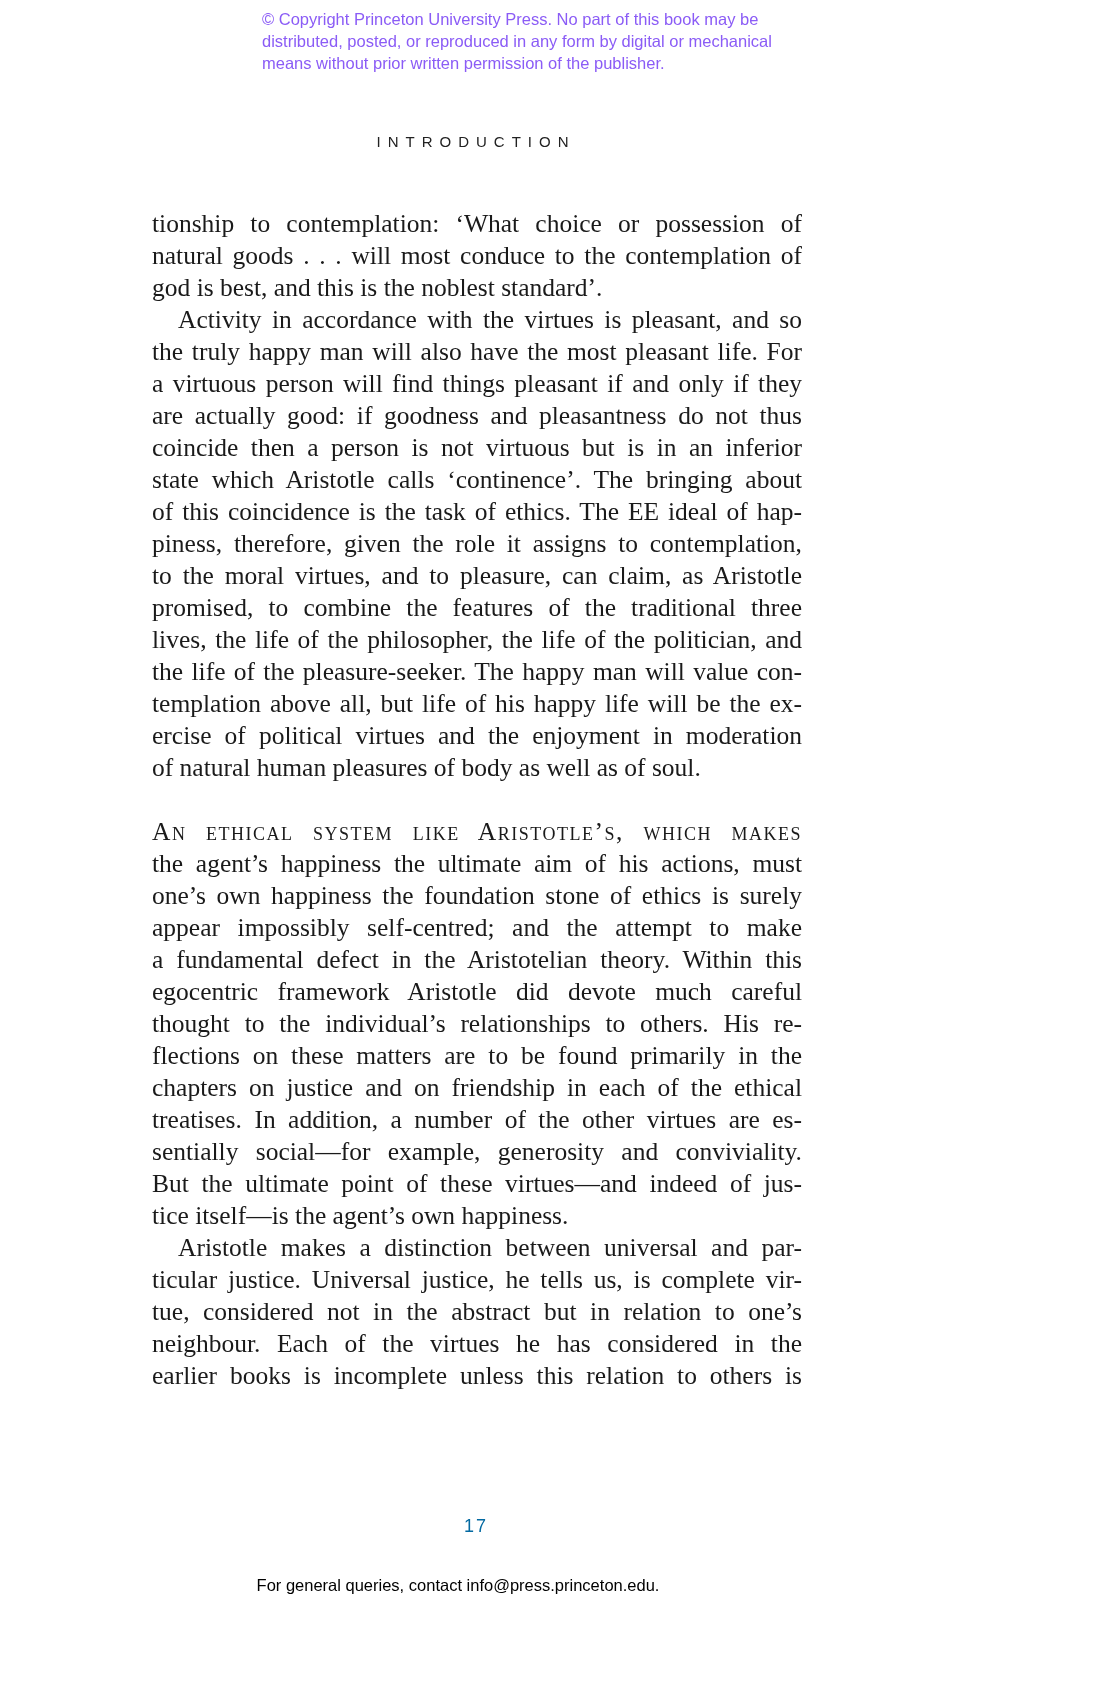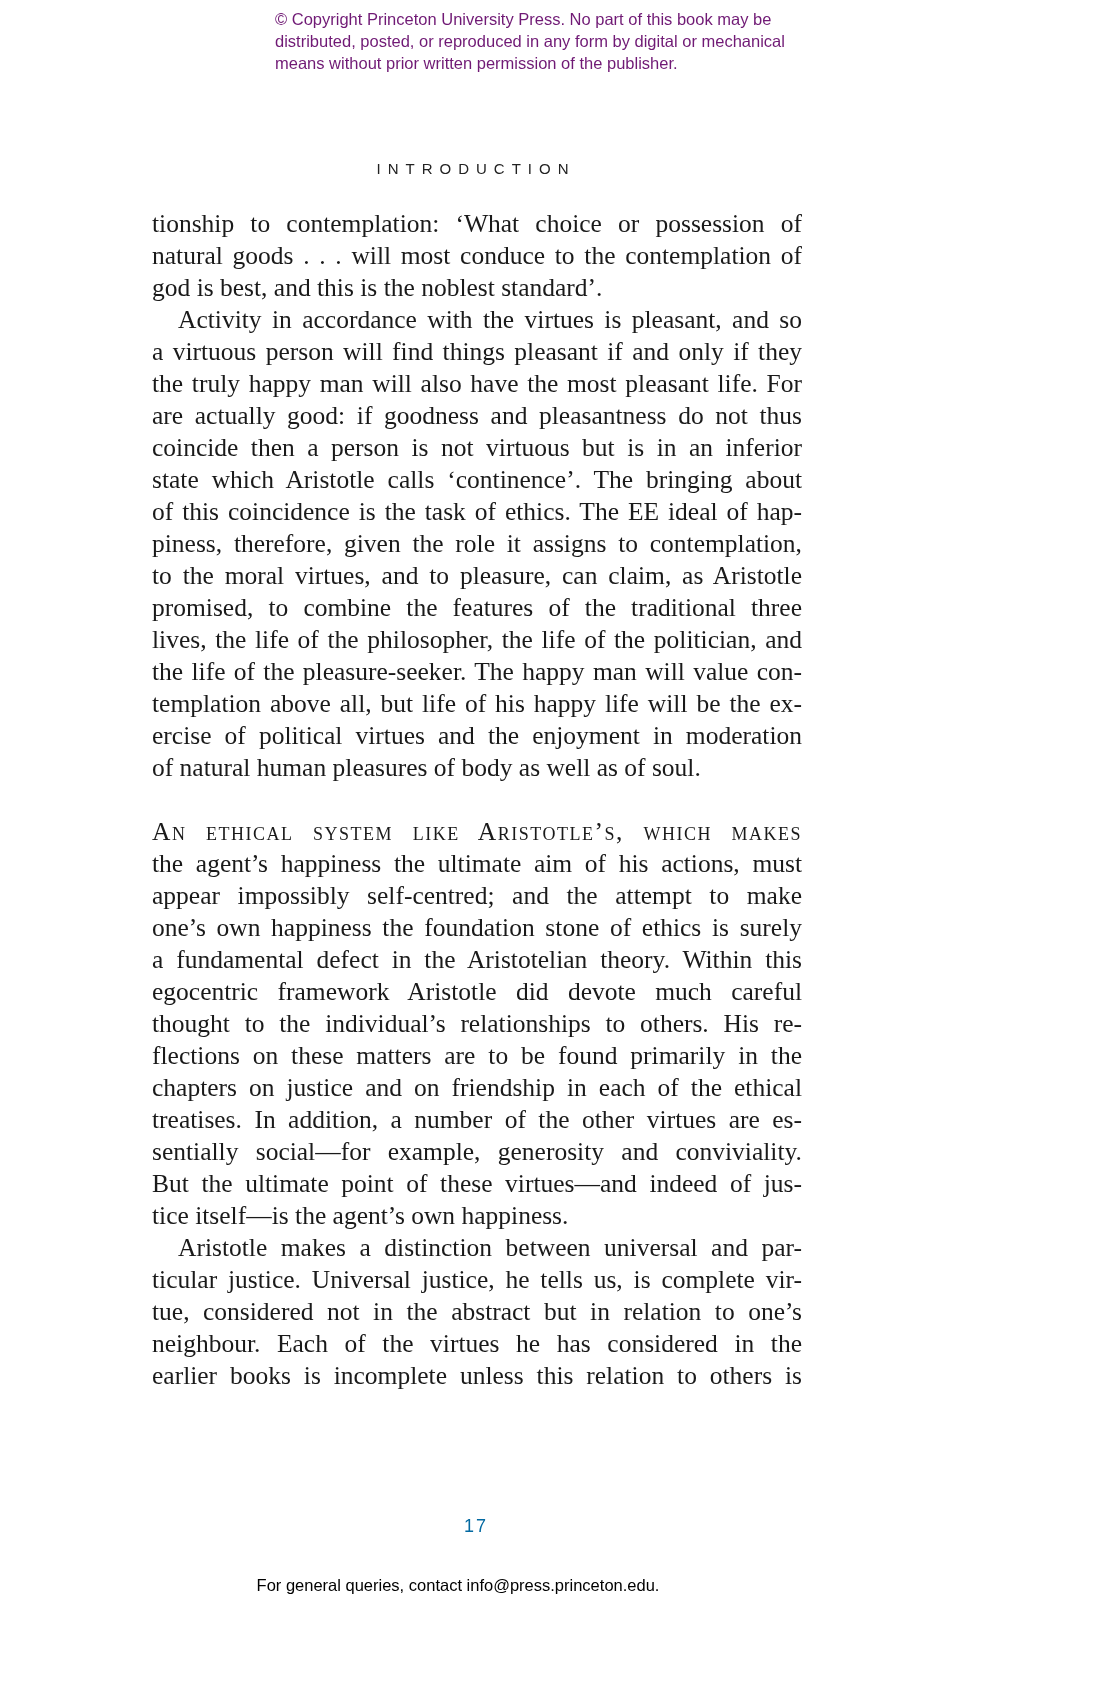--- a/index.html
+++ b/index.html
@@ -1,24 +1,24 @@
 <!DOCTYPE html>
 <html><head>
 <meta charset="utf-8">
 <style>
   html, body { margin: 0; padding: 0; background: #ffffff; }
   body { width: 1096px; height: 1691px; position: relative; overflow: hidden; color: #1a1a1a; }
   .copyright {
-    position: absolute; left: 275px; top: 8px; width: 600px;
-    font-family: "Liberation Sans", sans-serif; font-size: 16.5px; line-height: 22px; color: #701a75;
+    position: absolute; left: 262px; top: 8px; width: 600px;
+    font-family: "Liberation Sans", sans-serif; font-size: 16.5px; line-height: 22px; color: #8b5cf6;
   }
   .copyright div { white-space: nowrap; }
   .running-head {
     position: absolute; left: 150px; width: 652px; top: 133px; text-align: center;
-    font-family: "Liberation Sans", sans-serif; font-size: 15px; letter-spacing: 7px; color: #222; margin-top: 27px;
+    font-family: "Liberation Sans", sans-serif; font-size: 15px; letter-spacing: 7px; color: #222;
   }
   .body-text {
     position: absolute; left: 152px; top: 208px; width: 650px;
     font-family: "Liberation Serif", serif; font-size: 25.5px; color: #1a1a1a;
   }
   .line {
     height: 32px; line-height: 32px; text-align: justify; text-align-last: justify;
     white-space: nowrap; overflow: visible;
   }
   .line.last { text-align-last: left; }
@@ -48,43 +48,43 @@
 <div class="body-text">
 
   <div>
     <div class="line">tionship to contemplation: ‘What choice or possession of</div>
     <div class="line">natural goods . . . will most conduce to the contemplation of</div>
     <div class="line last">god is best, and this is the noblest standard’.</div>
   </div>
 
   <div>
     <div class="line indent">Activity in accordance with the virtues is pleasant, and so</div>
+    <div class="line">the truly happy man will also have the most pleasant life. For</div>
     <div class="line">a virtuous person will find things pleasant if and only if they</div>
-    <div class="line">the truly happy man will also have the most pleasant life. For</div>
     <div class="line">are actually good: if goodness and pleasantness do not thus</div>
     <div class="line">coincide then a person is not virtuous but is in an inferior</div>
     <div class="line">state which Aristotle calls ‘continence’. The bringing about</div>
     <div class="line">of this coincidence is the task of ethics. The EE ideal of hap-</div>
     <div class="line">piness, therefore, given the role it assigns to contemplation,</div>
     <div class="line">to the moral virtues, and to pleasure, can claim, as Aristotle</div>
     <div class="line">promised, to combine the features of the traditional three</div>
     <div class="line">lives, the life of the philosopher, the life of the politician, and</div>
     <div class="line">the life of the pleasure-seeker. The happy man will value con-</div>
     <div class="line">templation above all, but life of his happy life will be the ex-</div>
     <div class="line">ercise of political virtues and the enjoyment in moderation</div>
     <div class="line last">of natural human pleasures of body as well as of soul.</div>
   </div>
 
   <div class="gap"></div>
 
   <div>
     <div class="line sc">An ethical system like Aristotle’s, which makes</div>
     <div class="line">the agent’s happiness the ultimate aim of his actions, must</div>
+    <div class="line">one’s own happiness the foundation stone of ethics is surely</div>
     <div class="line">appear impossibly self-centred; and the attempt to make</div>
-    <div class="line">one’s own happiness the foundation stone of ethics is surely</div>
     <div class="line">a fundamental defect in the Aristotelian theory. Within this</div>
     <div class="line">egocentric framework Aristotle did devote much careful</div>
     <div class="line">thought to the individual’s relationships to others. His re-</div>
     <div class="line">flections on these matters are to be found primarily in the</div>
     <div class="line">chapters on justice and on friendship in each of the ethical</div>
     <div class="line">treatises. In addition, a number of the other virtues are es-</div>
     <div class="line">sentially social—for example, generosity and conviviality.</div>
     <div class="line">But the ultimate point of these virtues—and indeed of jus-</div>
     <div class="line last">tice itself—is the agent’s own happiness.</div>
   </div>

